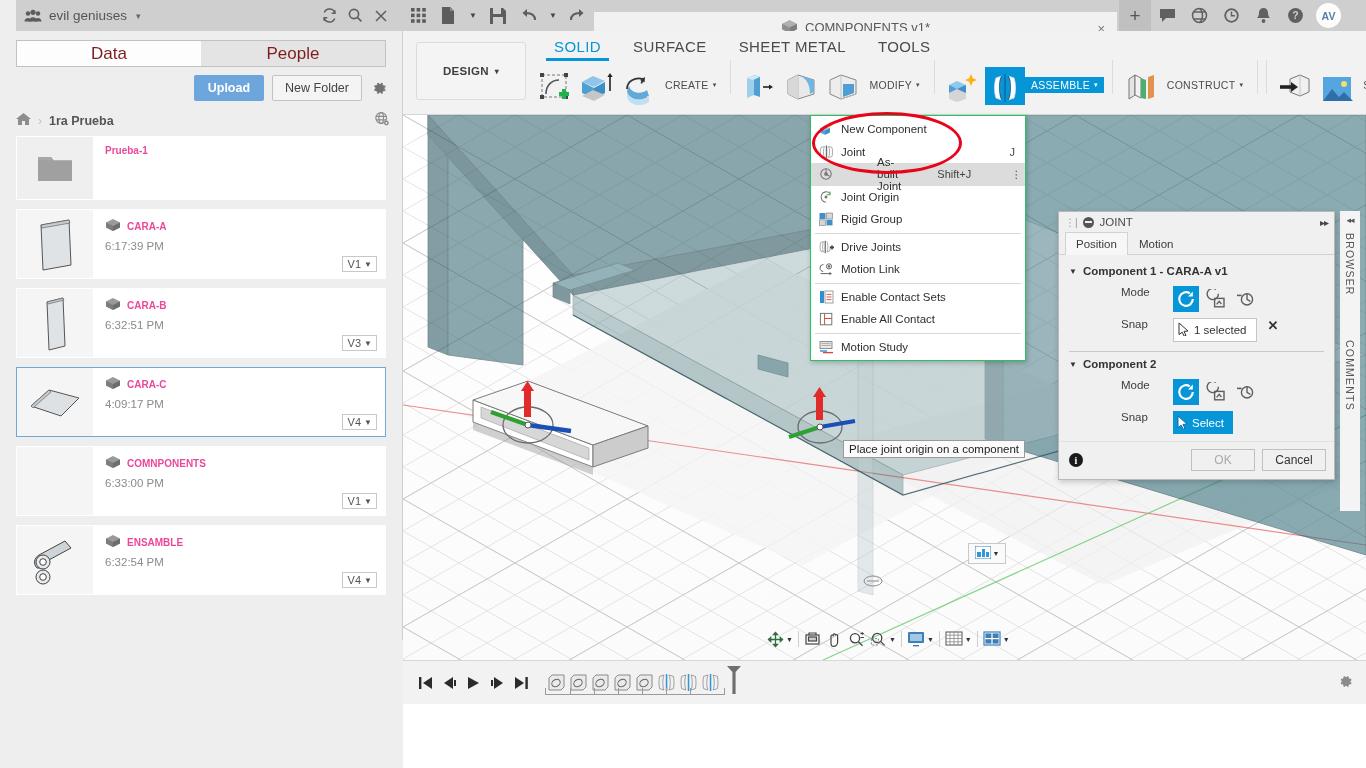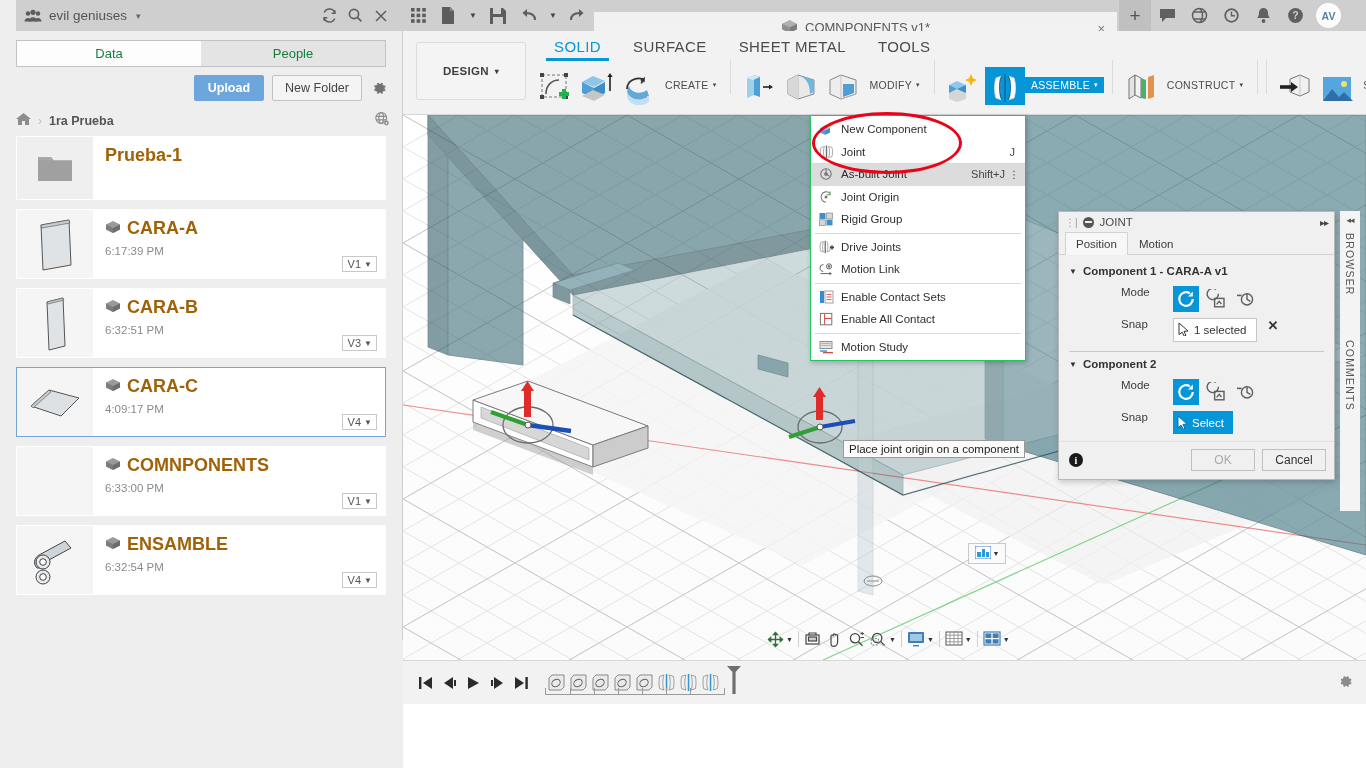--- a/index.html
+++ b/index.html
@@ -17,21 +17,21 @@
   .left-panel { position:absolute; left:0; top:0; width:403px; height:768px; background:#eeeeee; border-right:1px solid #cfcfcf; }
   .team-bar { height:31px; background:#cfcfcf; display:flex; align-items:center; padding:0 8px;margin-left:16px; }
   .team-icon { width:18px; height:14px; margin-right:7px; display:flex; align-items:flex-end; }
   .team-name { font-size:13.5px; color:#555; }
   .team-caret { margin-left:9px; font-size:9px; color:#666; }
   .team-spacer { flex:1; }
   .team-bar .ic { width:26px; height:26px; display:flex; align-items:center; justify-content:center; color:#666; }
 
   .tabs-row { padding:9px 16px 0 16px; display:flex; }
   .dtab { flex:1; height:27px; border:1px solid #c2c2c2; display:flex; align-items:center; justify-content:center;
-          font-size:13px; color:#15803d; background:#e4e4e4; }
+          font-size:17px; color:#7f1d1d; background:#e4e4e4; }
   .dtab.active { background:#fdfdfd; border-right:none; }
   .dtab:last-child { border-left:none; }
 
   .action-row { display:flex; align-items:center; justify-content:flex-end; padding:8px 14px 0 0; gap:8px; }
   .btn-upload { background:#6ca6dc; color:#fff; font-size:12.5px; font-weight:bold; border:none; padding:6px 14px; border-radius:2px; cursor:pointer; }
   .btn-newfolder { background:#f4f4f4; color:#444; font-size:12.5px; border:1px solid #c2c2c2; padding:5px 12px; border-radius:2px; cursor:pointer; }
   .gear-btn { width:18px; height:18px; color:#6f6f6f; display:flex; align-items:center; justify-content:center; }
 
   .crumb-row { display:flex; align-items:center; padding:10px 12px 6px 16px; }
   .crumb-home { color:#8d8d8d; font-size:14px; }
@@ -40,21 +40,21 @@
   .crumb-spacer { flex:1; }
   .globe { color:#8d8d8d; }
 
   .file-list { padding:0 16px; }
   .file-card { background:#ffffff; margin-bottom:9px; height:70px; display:flex; position:relative; border:1px solid transparent; }
   .file-card.folder { height:64px; }
   .file-card.selected { border:1px solid #74a5d4; }
   .thumb { width:76px; flex:none; display:flex; align-items:center; justify-content:center; background:#f5f5f5; }
   .file-card.folder .thumb { background:#efefef; }
   .fmeta { flex:1; padding:8px 8px 0 12px; position:relative; }
-  .fname { font-size:18px; font-weight:bold; color:#a16207; display:flex; align-items:center; gap:6px; }
+  .fname { font-size:10px; font-weight:bold; color:#ec4899; display:flex; align-items:center; gap:6px; }
   .ftime { font-size:11.5px; color:#8a8a8a; margin-top:6px; }
   .vbadge { position:absolute; right:8px; bottom:6px; border:1px solid #c8c8c8; background:#fff; font-size:11px; color:#555;
             padding:1px 4px 1px 5px; display:flex; align-items:center; gap:3px; }
   .vbadge i { font-style:normal; font-size:8px; color:#555; }
 
   
   .topbar { position:absolute; left:403px; top:0; width:963px; height:31px; background:#cfcfcf; display:flex; align-items:center; }
   .tb-ic { width:30px; height:31px; display:flex; align-items:center; justify-content:center; color:#5d5d5d; }
   .tb-ic.sm { width:20px; }
   .doc-tab { position:absolute; left:594px; top:12px; width:523px; height:31px; background:#f1f1f1; display:flex; align-items:center; justify-content:center; }
@@ -100,21 +100,21 @@
   .tooltip { position:absolute; left:843px; top:440px; background:#fbfbfb; border:1px solid #9a9a9a; font-size:11.5px; color:#222;
              padding:2px 5px; white-space:nowrap; z-index:40; }
 
   
   .mini-tb { position:absolute; left:565px; top:428px; width:38px; height:21px; background:#fafafa; border:1px solid #c9c9c9;
              display:flex; align-items:center; justify-content:center; gap:2px; z-index:35; }
 
   
   .menu { position:absolute; left:810px; top:115px; width:216px; background:#ffffff; border:1px solid #22c55e; box-shadow:1px 2px 5px rgba(0,0,0,.22); z-index:60; padding:2px 0; }
   .mi { height:22.5px; display:flex; align-items:center; padding:0 6px; font-size:11.5px; color:#2f2f2f; position:relative; }
-  .mi.hl { background:#dcdcdc; }
+  .mi.hl { background:#dcdcdc;gap:36px; }
   .mi .mic { width:18px; height:16px; margin-right:6px; flex:none; display:flex; align-items:center; justify-content:center; }
   .mi .mtxt { flex:1; }
   .mi .msc { color:#444; font-size:11px; margin-right:4px; }
   .mi .mdots { width:10px; text-align:center; color:#3a3a3a; font-size:10px; letter-spacing:0; }
   .msep { height:1px; background:#d8d8d8; margin:2px 4px; }
   .red-ellipse { position:absolute; left:812px; top:112px; width:150px; height:62px; border:3.5px solid #e8051b; border-radius:50%; z-index:61; pointer-events:none; }
 
   
   .dlg { position:absolute; left:1058px; top:211px; width:277px; background:#f0f0f0; border:1px solid #b9b9b9; box-shadow:1px 2px 6px rgba(0,0,0,.2); z-index:70; }
   .dlg-title { height:20px; display:flex; align-items:center; padding:0 6px; font-size:11.5px; color:#4a4a4a; background:#f0f0f0; }

